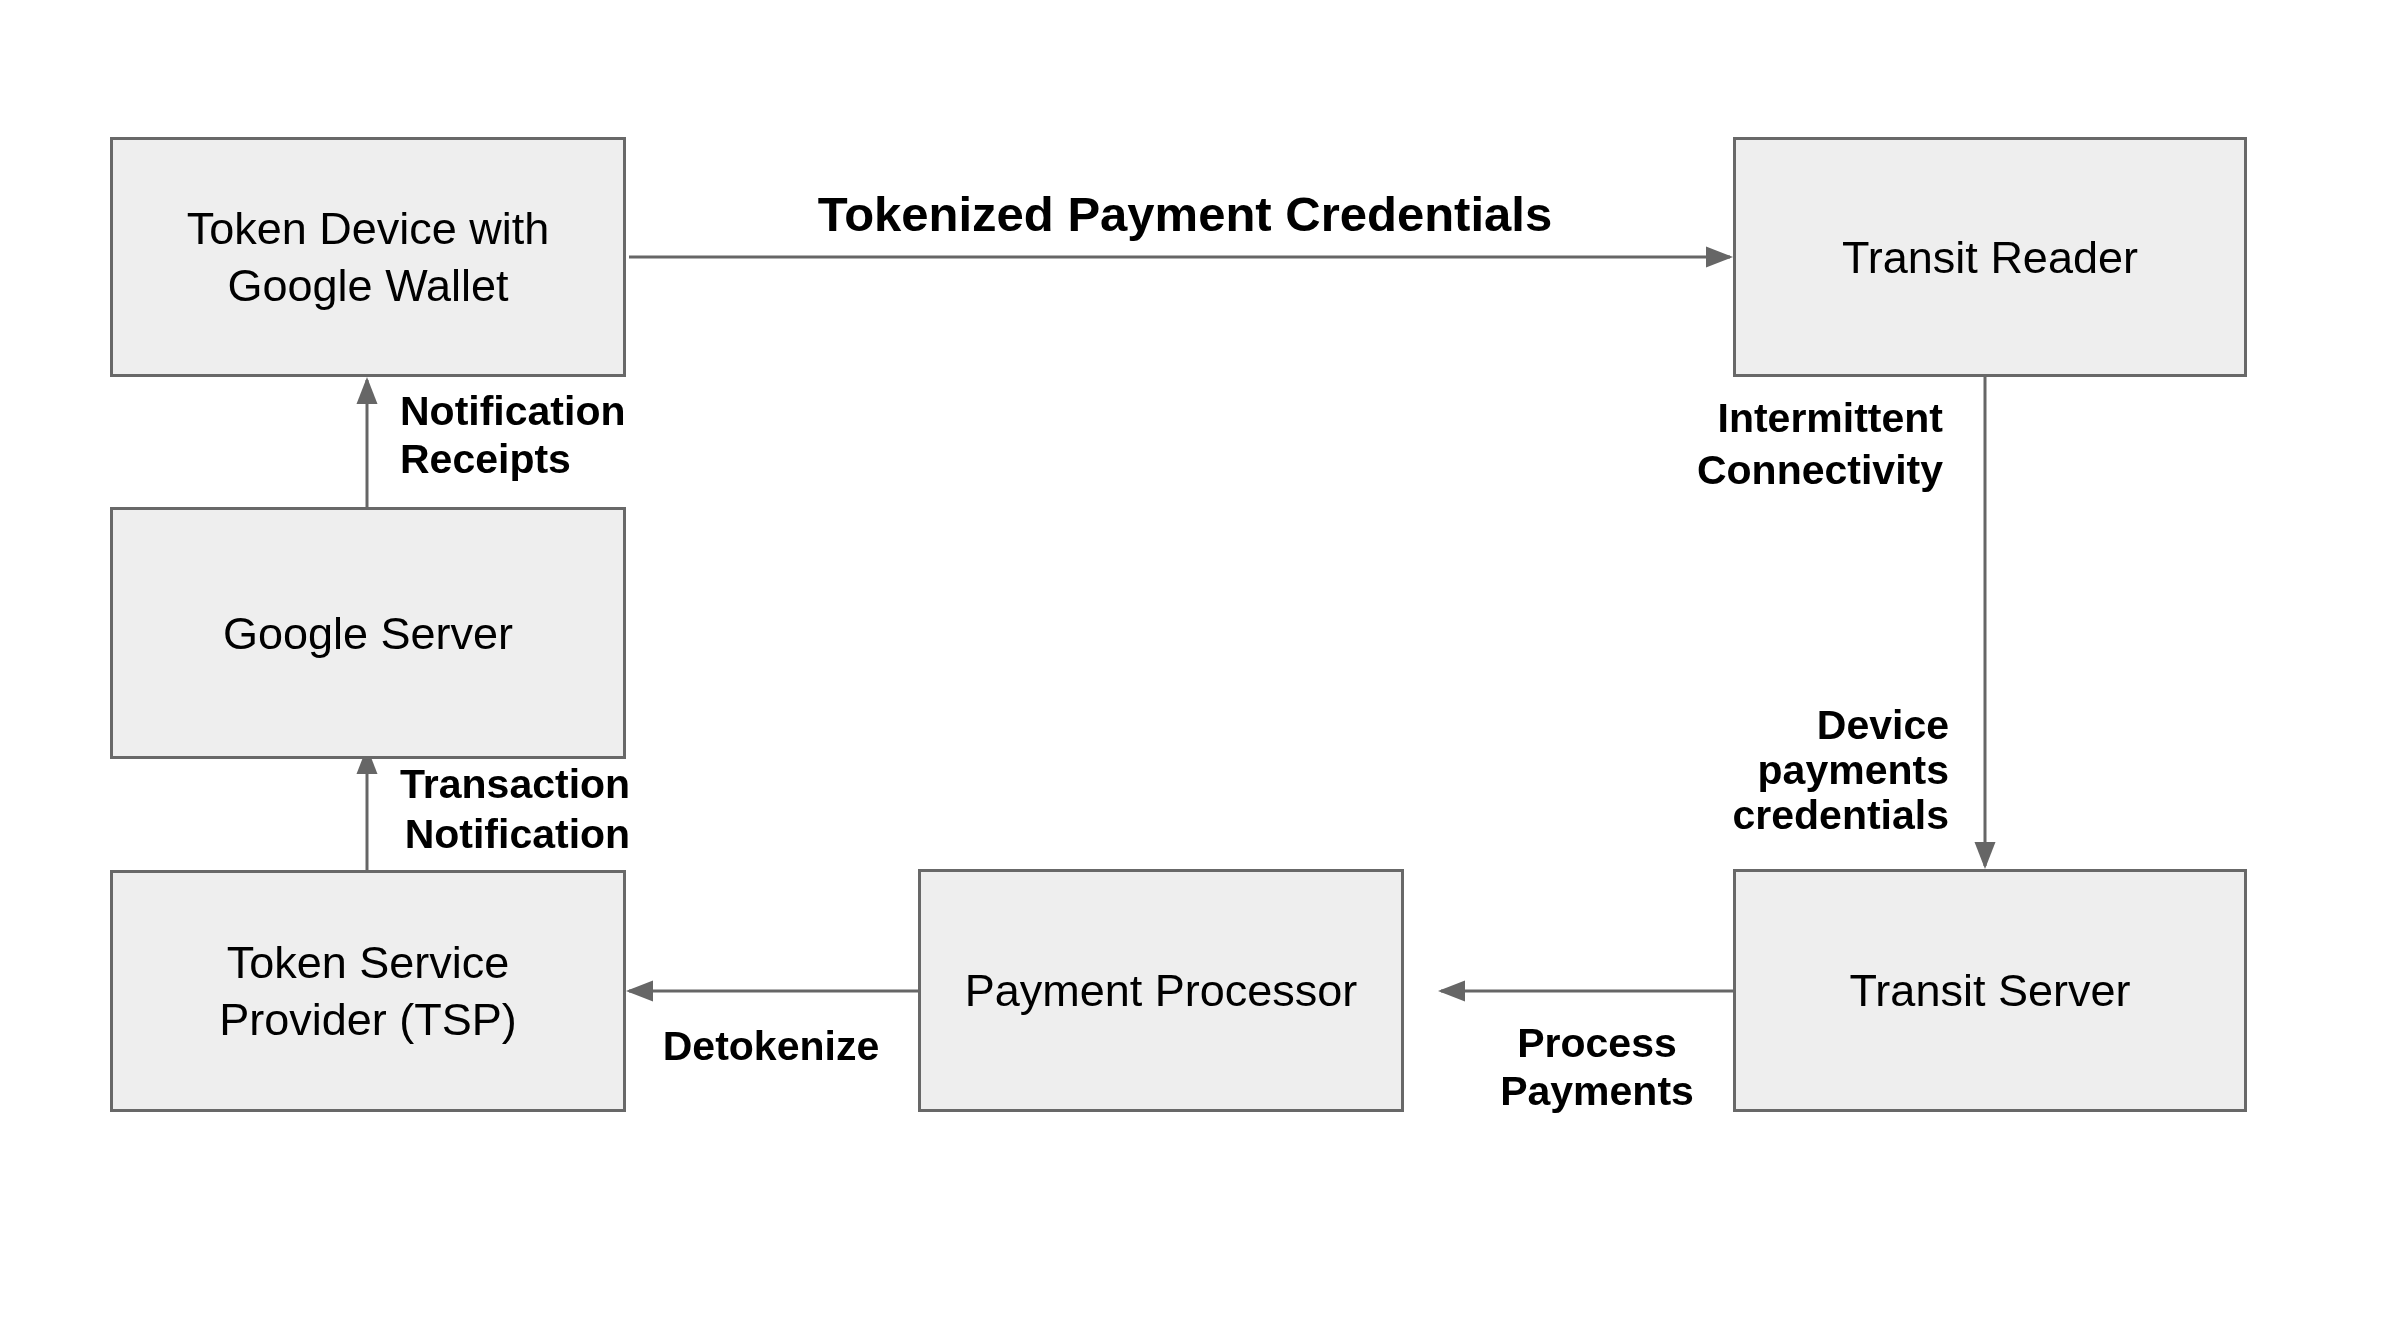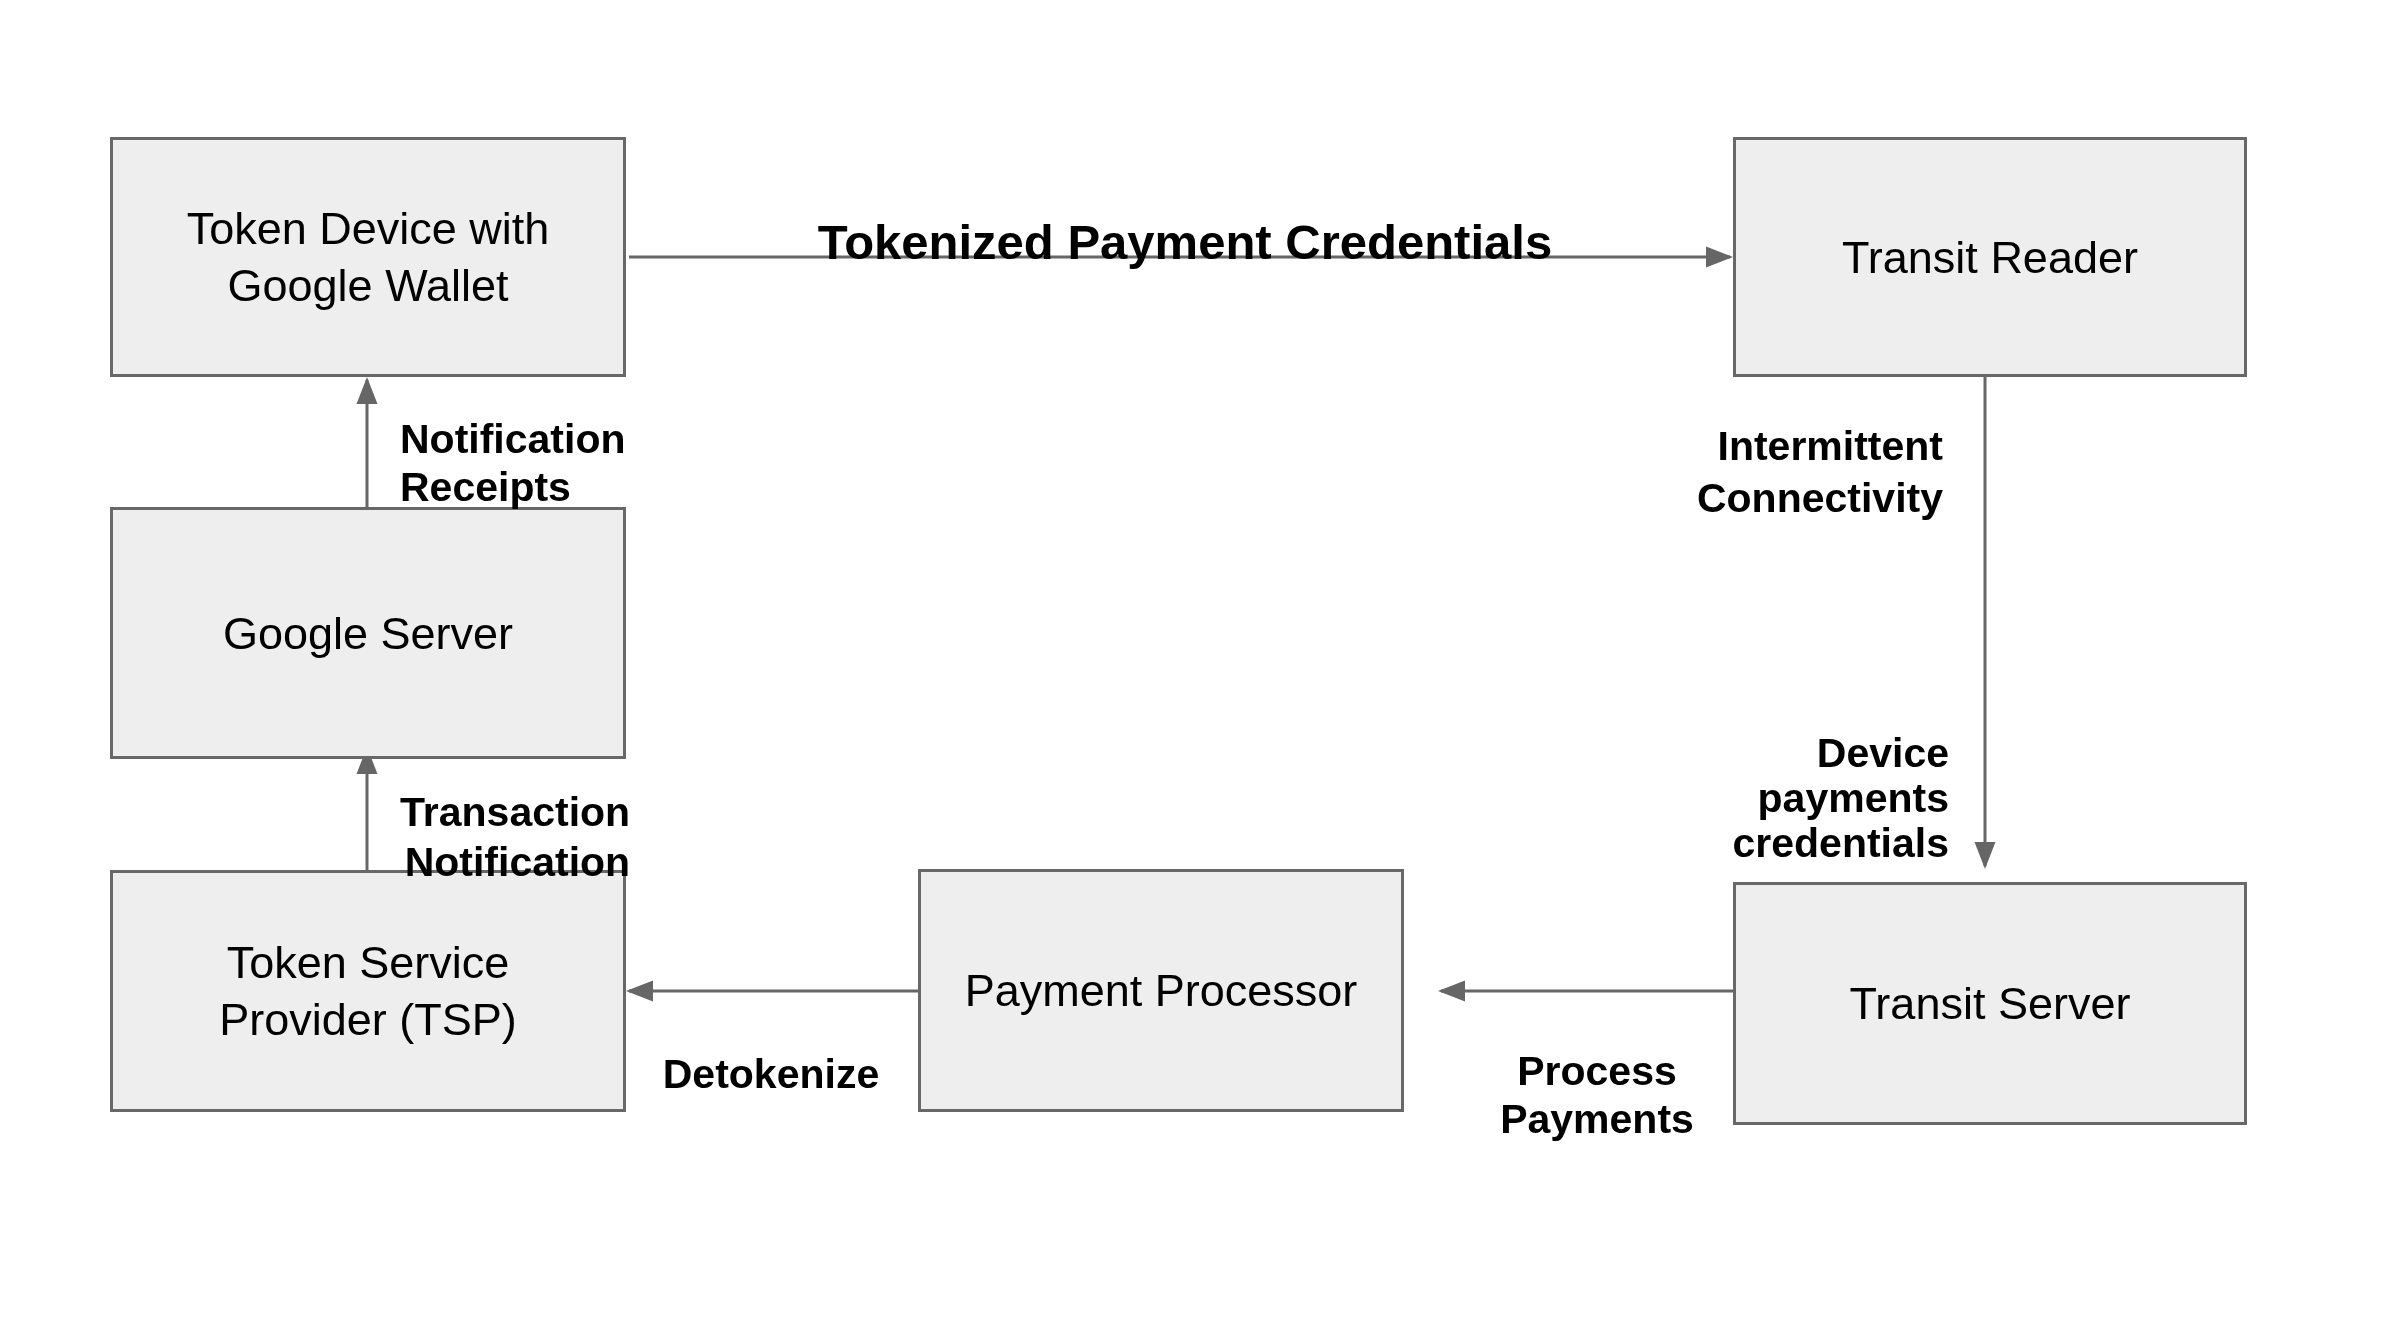--- a/index.html
+++ b/index.html
@@ -34,30 +34,29 @@
     text-align: center;
     color: #000000;
     font-size: 45px;
     line-height: 57px;
   }
   #node-mobile-device      { left: 110px;  top: 137px; width: 516px; height: 240px; }
   #node-transit-reader     { left: 1733px; top: 137px; width: 514px; height: 240px; }
   #node-google-server      { left: 110px;  top: 507px; width: 516px; height: 252px; }
   #node-tsp                { left: 110px;  top: 870px; width: 516px; height: 242px; }
   #node-payment-processor  { left: 918px;  top: 869px; width: 486px; height: 243px; }
-  #node-transit-server     { left: 1733px; top: 869px; width: 514px; height: 243px; margin-top: 13px; }
+  #node-transit-server     { left: 1733px; top: 869px; width: 514px; height: 243px; }
 
   .edge-label {
     position: absolute;
     font-weight: bold;
     color: #000000;
     font-size: 41px;
     line-height: 48px;
     white-space: nowrap;
-    margin-top: 28px;
   }
   #label-tokenized {
     left: 735px; top: 186px; width: 900px;
     text-align: center;
     font-size: 49px;
     line-height: 56px;
   }
   #label-notification-receipts    { left: 400px; top: 387px; text-align: left; }
   #label-intermittent             { right: 446px; top: 392px; text-align: right; line-height: 52px; }
   #label-batched                  { right: 440px; top: 703px; text-align: right; line-height: 45px; }

